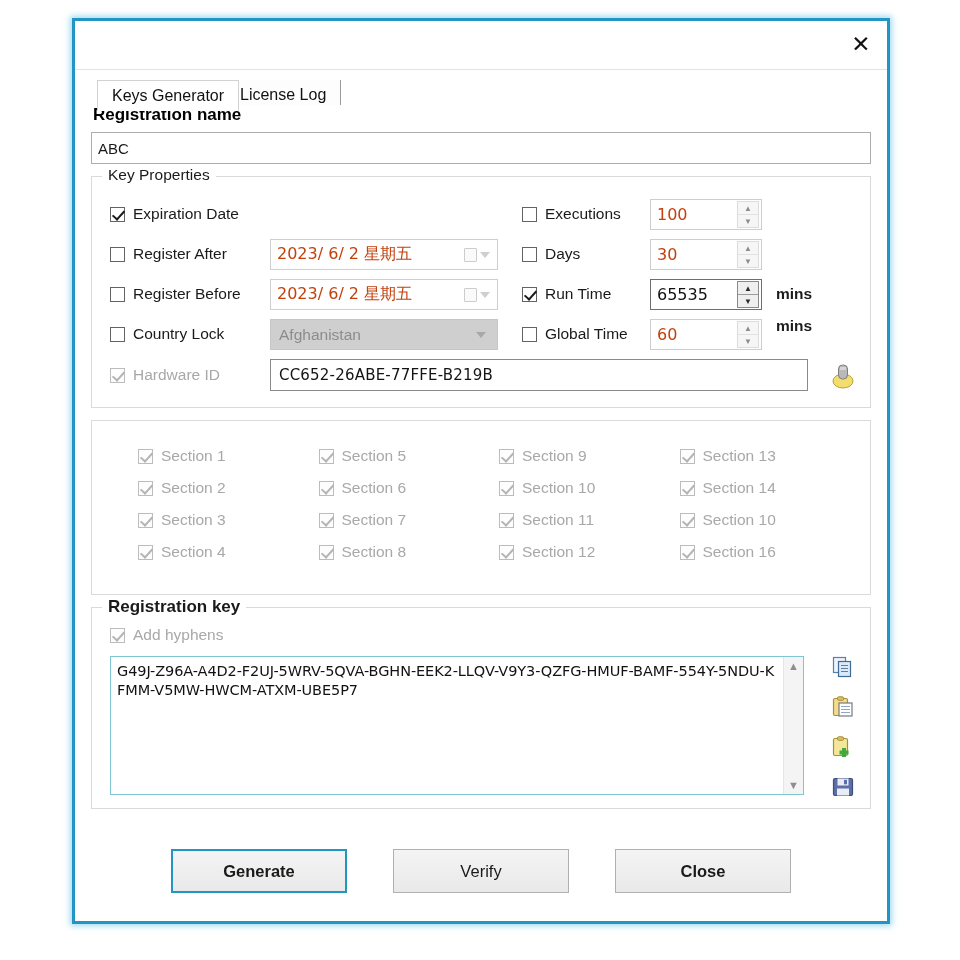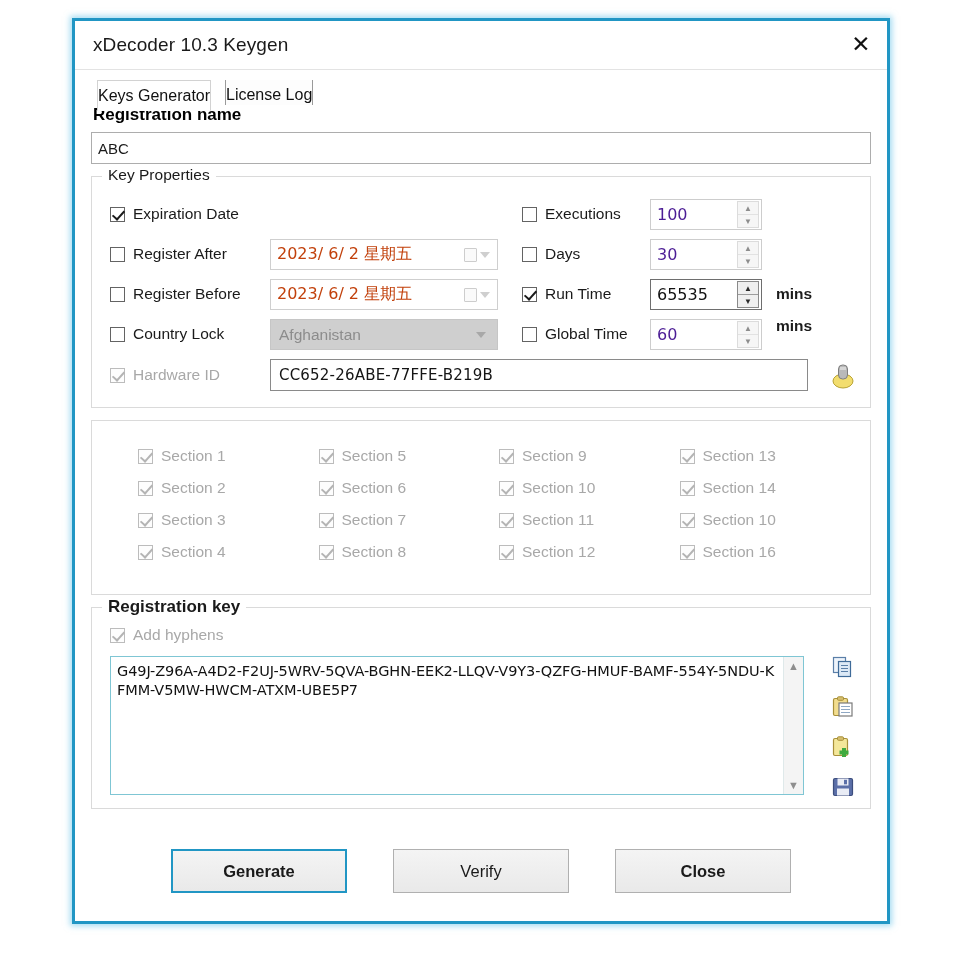--- a/index.html
+++ b/index.html
@@ -60,21 +60,21 @@
   
   .tabstrip {
     position: relative;
     height: 30px;
     margin: 10px 0 0 22px;
   }
   .tab {
     position: absolute;
     top: 0;
     height: 29px;
-    padding: 0 0;
+    padding: 0 14px;
     font-size: 16px;
     color: #111;
     display: flex;
     align-items: center;
     background: #fdfdfd;
   }
   .tab.active {
     left: 0;
     border: 1px solid #d2d2d2;
     border-bottom: 1px solid #fdfdfd;
@@ -234,21 +234,21 @@
     width: 112px;
     height: 31px;
     box-sizing: border-box;
     border: 1px solid #cdcdcd;
     background: #fff;
     display: flex;
     align-items: center;
   }
   .spin-field.on { border: 1px solid #6e6e6e; }
   .spin-text {
-    flex: 1; padding-left: 6px; font-size: 16px; color: #4c1d95;
+    flex: 1; padding-left: 6px; font-size: 16px; color: #c2410c;
     font-family: "DejaVu Sans", sans-serif;
   }
   .spin-text.on { color: #111; }
   .spin-btns {
     width: 22px; height: 27px; margin-right: 2px;
     display: flex; flex-direction: column;
     border: 1px solid #dcdcdc;
     box-sizing: border-box;
   }
   .spin-btns.on { border-color: #8a8a8a; }
@@ -364,21 +364,20 @@
     font-weight: bold;
   }
   .btn.bold { font-weight: bold; }
 </style>
 </head>
 <body>
 
 <div class="app-window">
 
   <div class="titlebar">
-    <div class="title-text">xDecoder 10.3 Keygen</div>
     <div class="close-btn">
       <span class="close-x">✕</span>
     </div>
   </div>
 
   <div class="tabstrip">
     <div class="tab active">
       <span>Keys Generator</span>
     </div>
     <div class="tab inactive">

